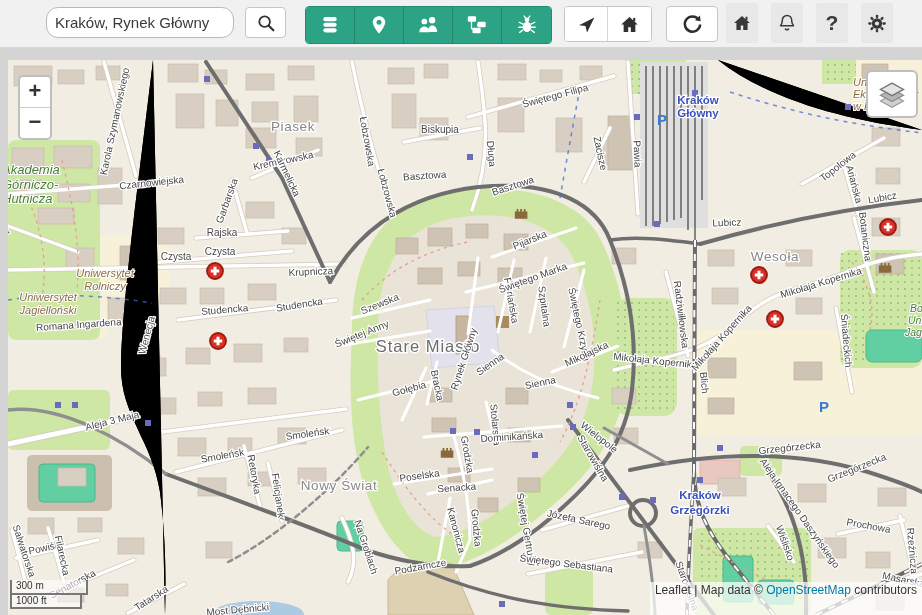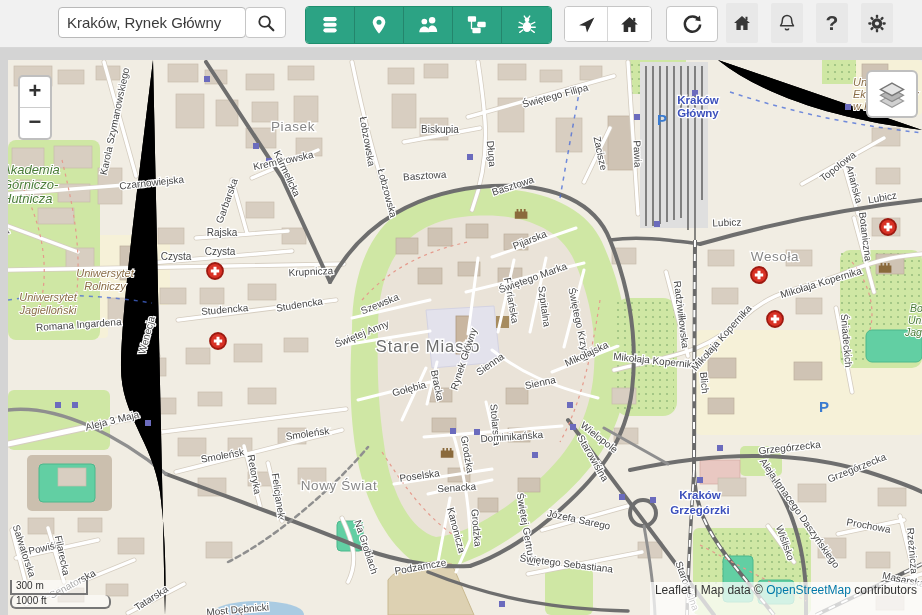--- a/index.html
+++ b/index.html
@@ -1,22 +1,22 @@
 <!DOCTYPE html>
 <html><head>
 <meta charset="utf-8">
 <style>
   html,body{margin:0;padding:0;width:922px;height:615px;overflow:hidden;
     font-family:"Liberation Sans",sans-serif;background:#d4d4d4;position:relative;}
   
   .toolbar{position:absolute;top:0;left:0;right:0;height:47px;background:#f1f1f1;
     border-bottom:1px solid #d7d7d7;z-index:50;}
   .search-input{position:absolute;left:46px;top:7px;width:170px;height:29px;
-    border:1px solid #b9b9b9;border-radius:4px;padding:0 8px;font-size:15px;color:#3a3a3a;
-    font-family:"Liberation Sans",sans-serif;background:#fff;margin-left:12px;}
+    border:1px solid #b9b9b9;border-radius:12px;padding:0 8px;font-size:15px;color:#3a3a3a;
+    font-family:"Liberation Sans",sans-serif;background:#fff;}
   .btn{box-sizing:border-box;cursor:pointer;}
   .search-btn{position:absolute;left:245px;top:7px;width:41px;height:31px;background:#fff;
     border:1px solid #c6c6c6;border-radius:4px;display:flex;align-items:center;justify-content:center;}
   .teal-group{position:absolute;left:305px;top:6px;height:36px;display:flex;border-radius:4px;
     overflow:hidden;border:1px solid #1e8f6e;}
   .teal-btn{width:49px;height:36px;background:#2ca384;border:none;border-right:1px solid rgba(0,0,0,.18);
     display:flex;align-items:center;justify-content:center;}
   .teal-btn:last-child{border-right:none;}
   .nav-group{position:absolute;left:564px;top:6px;display:flex;border:1px solid #c6c6c6;border-radius:4px;overflow:hidden;background:#fff;}
   .nav-btn{width:43px;height:34px;background:#fff;border:none;border-right:1px solid #d6d6d6;
@@ -37,21 +37,21 @@
   .zoomctl a{display:block;width:30px;height:30px;line-height:28px;text-align:center;
     font-size:22px;font-weight:bold;color:#333;text-decoration:none;}
   .zoomctl a + a{border-top:1px solid #ccc;}
   .layersctl{position:absolute;right:4px;top:10px;width:48px;height:44px;background:#fff;
     border:2px solid rgba(0,0,0,.25);border-radius:6px;z-index:20;
     display:flex;align-items:center;justify-content:center;}
   .scalectl{position:absolute;left:2px;bottom:6px;z-index:20;font-size:10px;color:#333;line-height:1.15;}
   .scale-line{box-sizing:border-box;border:2px solid #777;border-top:none;
     background:rgba(255,255,255,.55);padding:0 4px 1px;white-space:nowrap;}
   .scale-line.metric{width:78px;}
-  .scale-line.imperial{width:101px;border-radius:6px;}
+  .scale-line.imperial{width:72px;}
   .attrib{position:absolute;right:0;bottom:0;z-index:20;background:rgba(255,255,255,.72);
     font-size:12px;color:#333;padding:1px 5px 18px;white-space:nowrap;}
   .attrib a{color:#0078a8;text-decoration:none;}
   
   text{font-family:"Liberation Sans",sans-serif;}
   .lbl-s{font-size:10px;fill:#474747;stroke:#ffffff;stroke-width:2.4px;paint-order:stroke;text-anchor:middle;}
   .lbl-d{font-size:13.5px;fill:#878787;stroke:#fff;stroke-width:2.6px;paint-order:stroke;text-anchor:middle;letter-spacing:.6px;}
   .lbl-D{font-size:16.5px;fill:#6c6c6c;stroke:#fff;stroke-width:2.8px;paint-order:stroke;text-anchor:middle;letter-spacing:1px;}
   .lbl-S{font-size:11.5px;font-weight:bold;fill:#3c50bc;stroke:#fff;stroke-width:2.4px;paint-order:stroke;text-anchor:middle;}
   .lbl-p{font-size:11px;font-style:italic;fill:#8a6d46;stroke:#fff;stroke-width:2px;paint-order:stroke;text-anchor:middle;}

